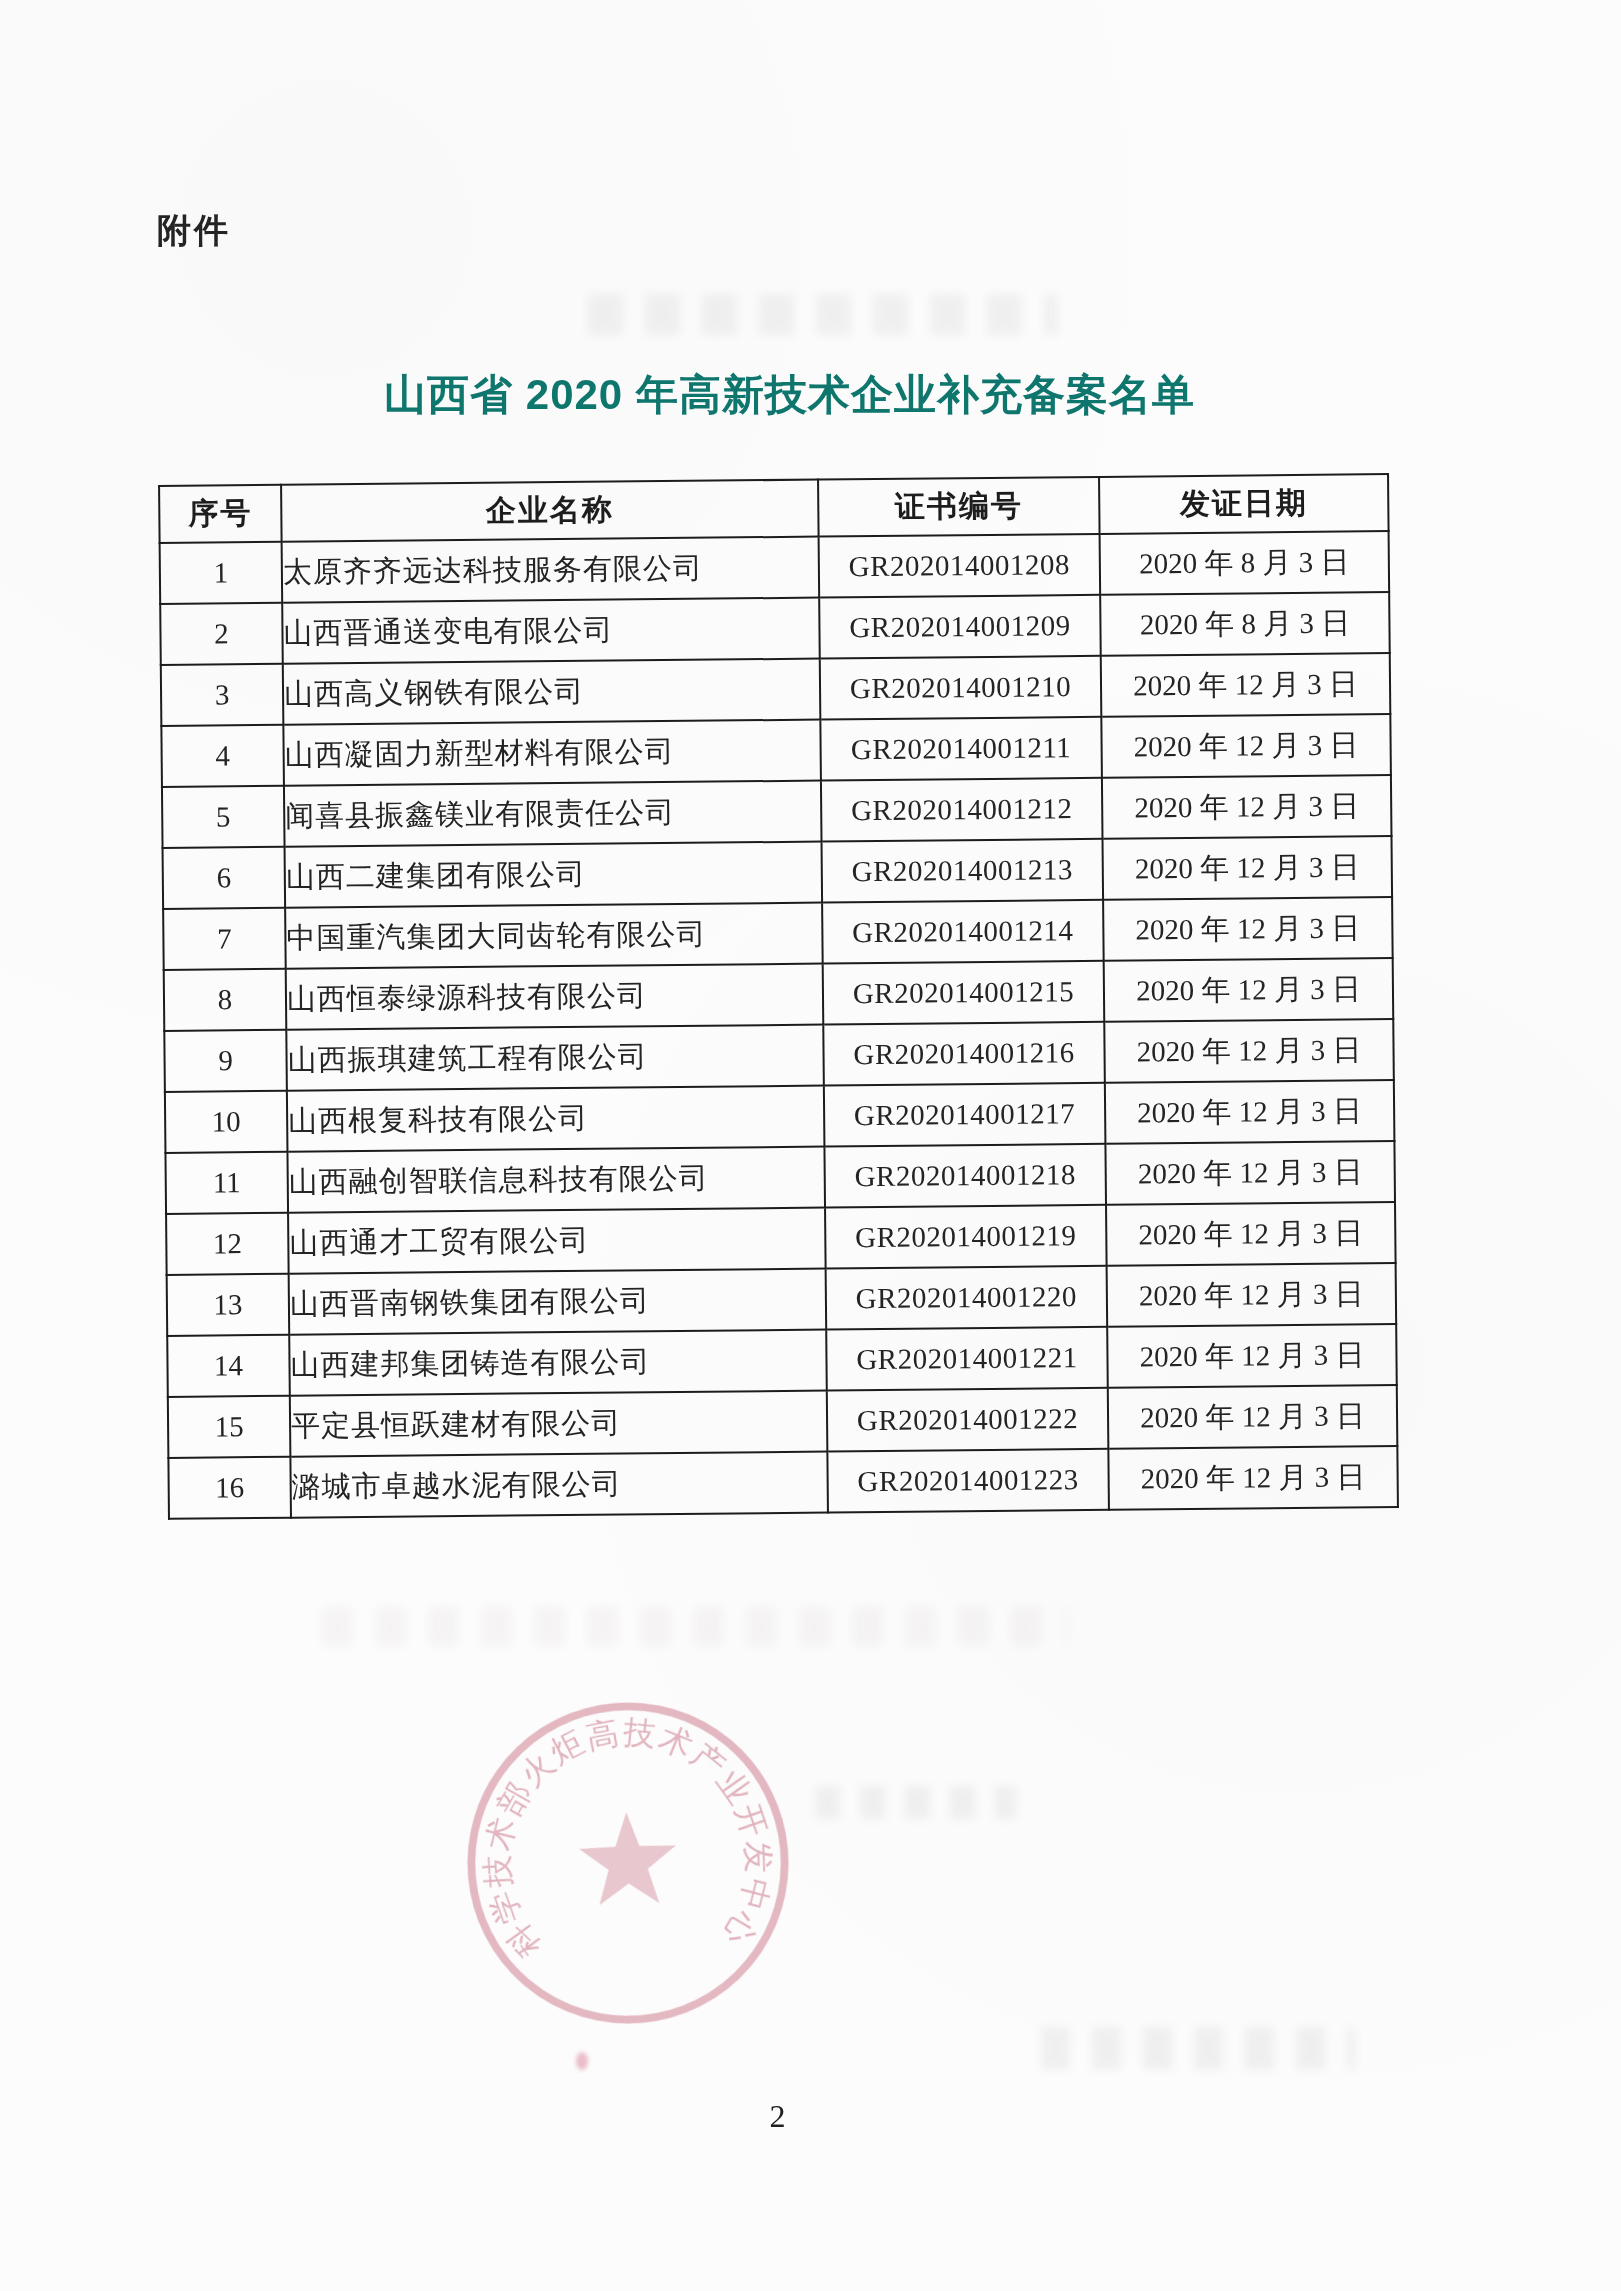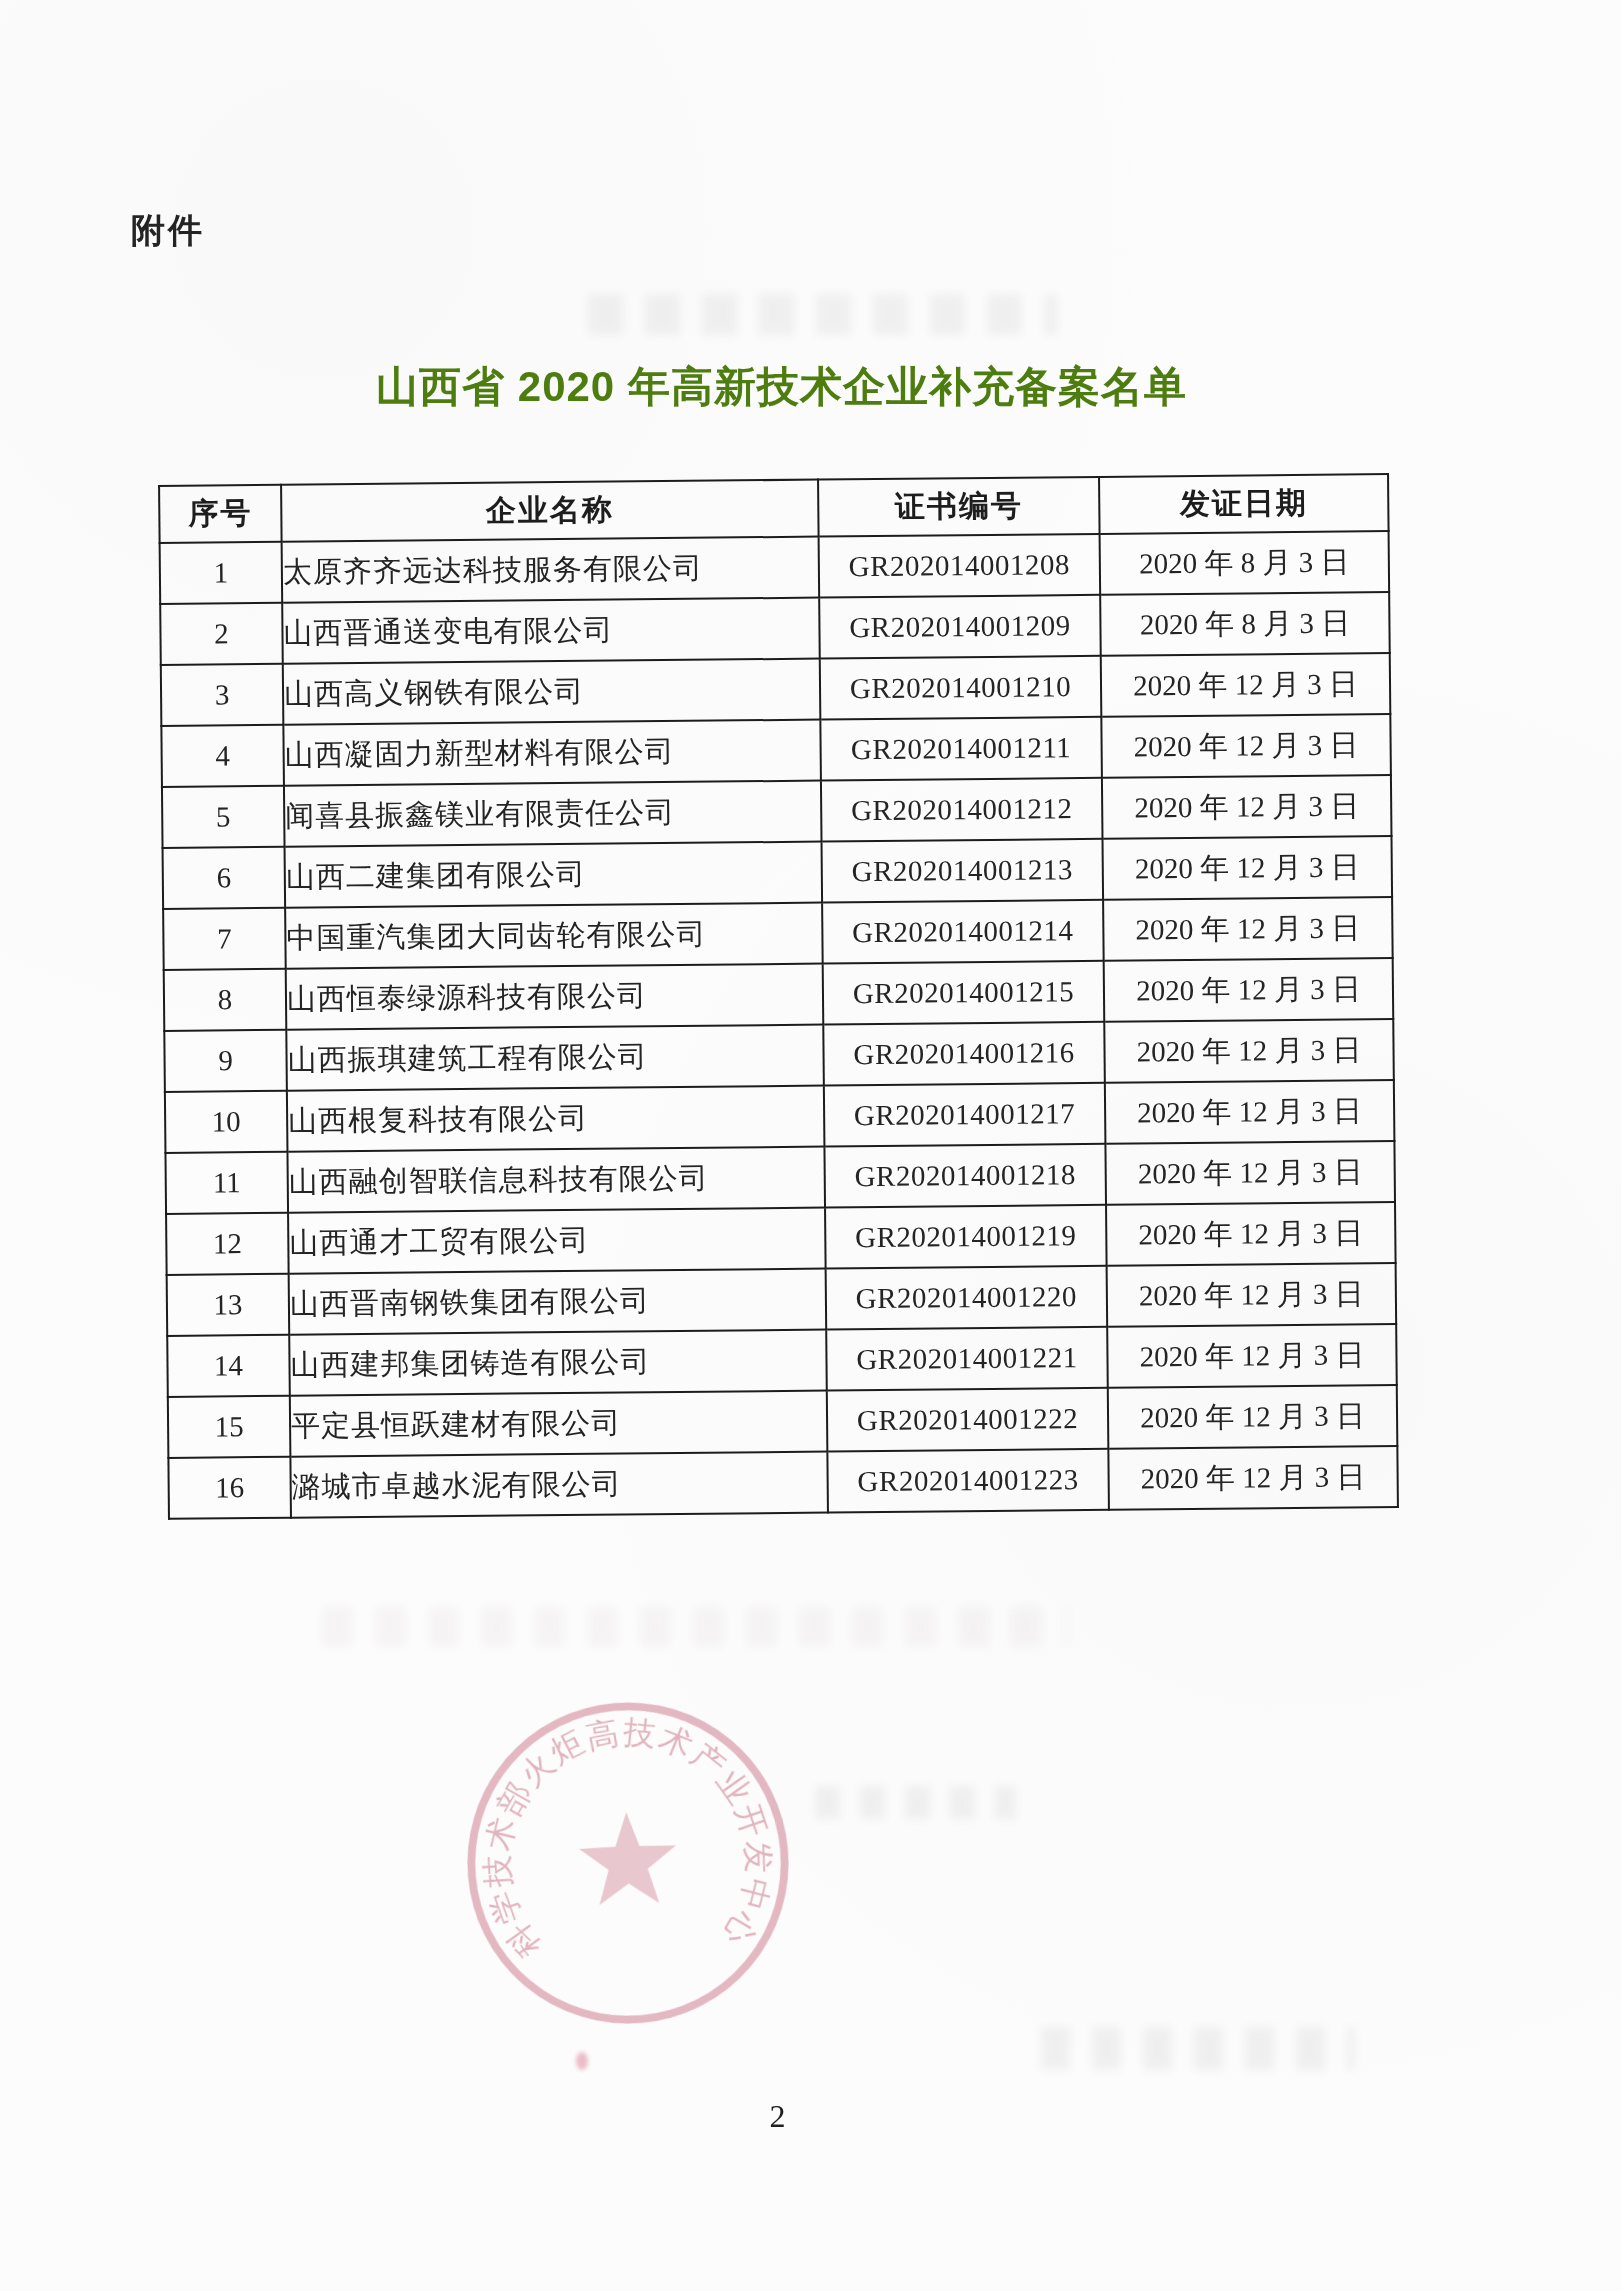--- a/index.html
+++ b/index.html
@@ -12,29 +12,29 @@
     color:#222;
   }
   
   .paper-noise{
     position:absolute;inset:0;
     background:
       radial-gradient(circle at 20% 10%, rgba(0,0,0,0.012), transparent 40%),
       radial-gradient(circle at 80% 60%, rgba(0,0,0,0.012), transparent 45%);
   }
   .attachment{
-    position:absolute;left:131px;top:208px;
+    position:absolute;left:157px;top:208px;
     font-family:"Liberation Sans","DejaVu Sans",sans-serif;
     font-weight:600;font-size:34px;letter-spacing:2.9px;color:#242424;
   }
   .title{
-    position:absolute;left:163px;top:355px;width:1229px;margin:4px;
+    position:absolute;left:163px;top:355px;width:1229px;margin:12px;
     text-align:center;
     font-family:"Liberation Sans","DejaVu Sans",sans-serif;
-    font-weight:700;font-size:42px;letter-spacing:1px;color:#4d7c0f;
+    font-weight:700;font-size:42px;letter-spacing:1px;color:#0f766e;
   }
   .table-wrap{
     position:absolute;left:163px;top:479px;width:1229px;
     transform:rotate(-0.55deg);
     transform-origin:center center;
   }
   table.roster{
     width:100%;border-collapse:collapse;table-layout:fixed;
     border:2.9px solid #1c1c1c;
   }

